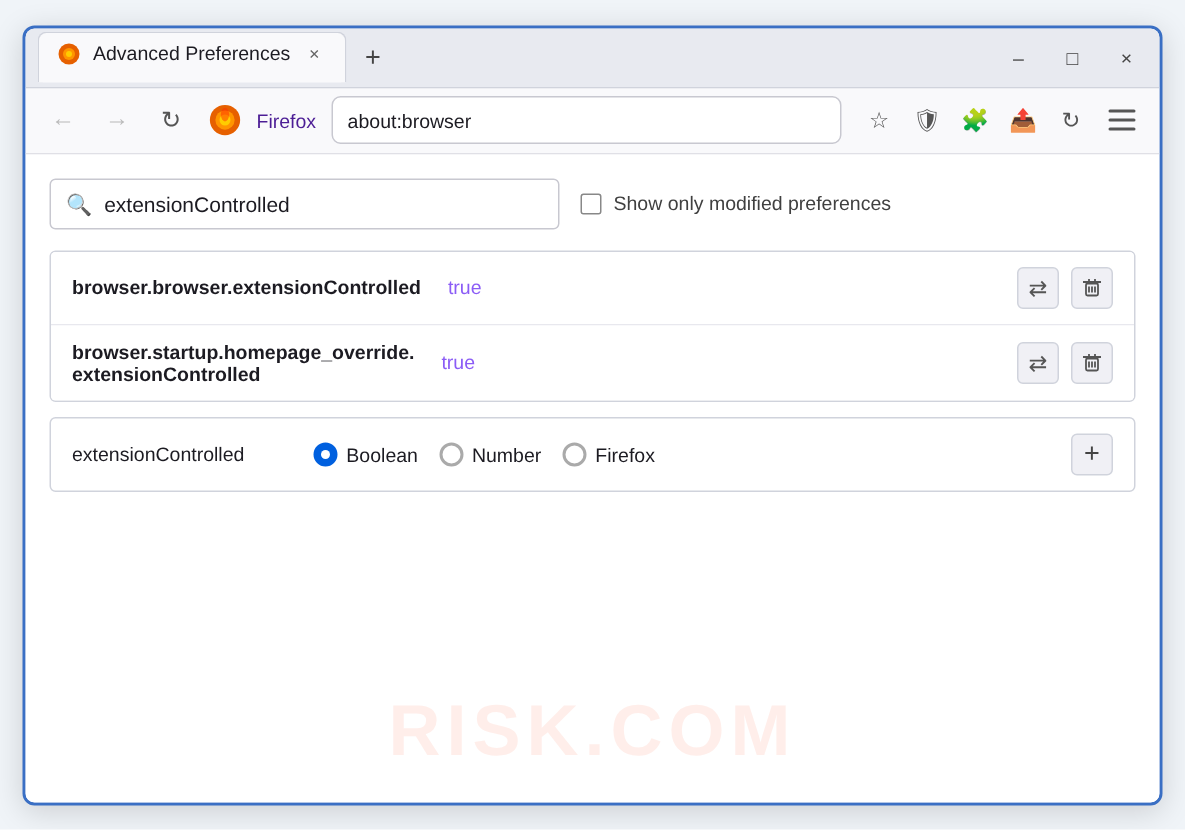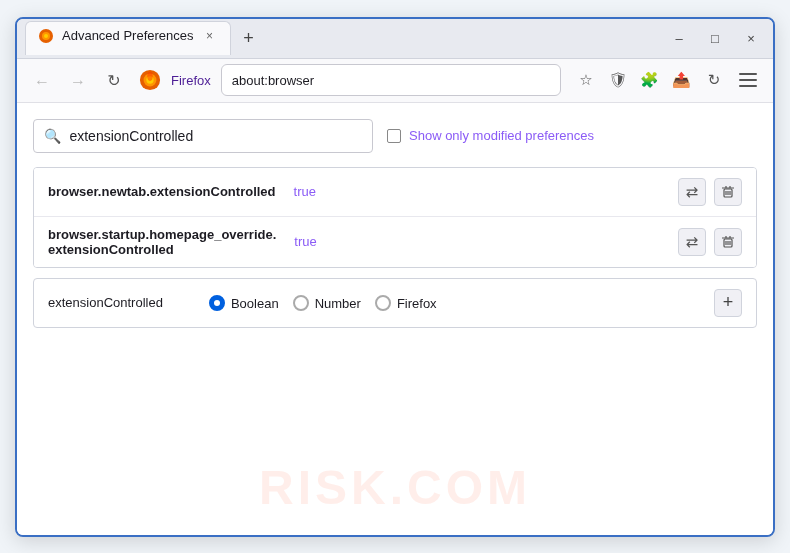--- a/index.html
+++ b/index.html
@@ -236,21 +236,21 @@
       border: 1px solid #888;
       background: #fff;
       border-radius: 2px;
       display: flex;
       align-items: center;
       justify-content: center;
     }
 
     .checkbox-label {
       font-size: 13px;
-      color: #8b5cf6;
+      color: #404040;
     }
 
     
     .results-table {
       border: 1px solid #d0d3dc;
       border-radius: 4px;
       overflow: hidden;
       margin-bottom: 10px;
     }
 
@@ -460,21 +460,21 @@
       </div>
       <div class="checkbox-row">
         <div class="checkbox"></div>
         <span class="checkbox-label">Show only modified preferences</span>
       </div>
     </div>
 
     <div class="results-table">
 
       <div class="result-row">
-        <span class="pref-name">browser.newtab.extensionControlled</span>
+        <span class="pref-name">browser.browser.extensionControlled</span>
         <span class="pref-value">true</span>
         <div class="row-actions">
           <div class="action-btn">⇄</div>
           <div class="action-btn">
             <svg width="14" height="14" viewBox="0 0 14 14">
               <rect x="3" y="4" width="8" height="8" rx="1" fill="none" stroke="#555" stroke-width="1.2"></rect>
               <line x1="1" y1="3" x2="13" y2="3" stroke="#555" stroke-width="1.2"></line>
               <line x1="5" y1="3" x2="5" y2="1" stroke="#555" stroke-width="1.2"></line>
               <line x1="9" y1="3" x2="9" y2="1" stroke="#555" stroke-width="1.2"></line>
               <line x1="5" y1="6" x2="5" y2="10" stroke="#555" stroke-width="1.2"></line>

